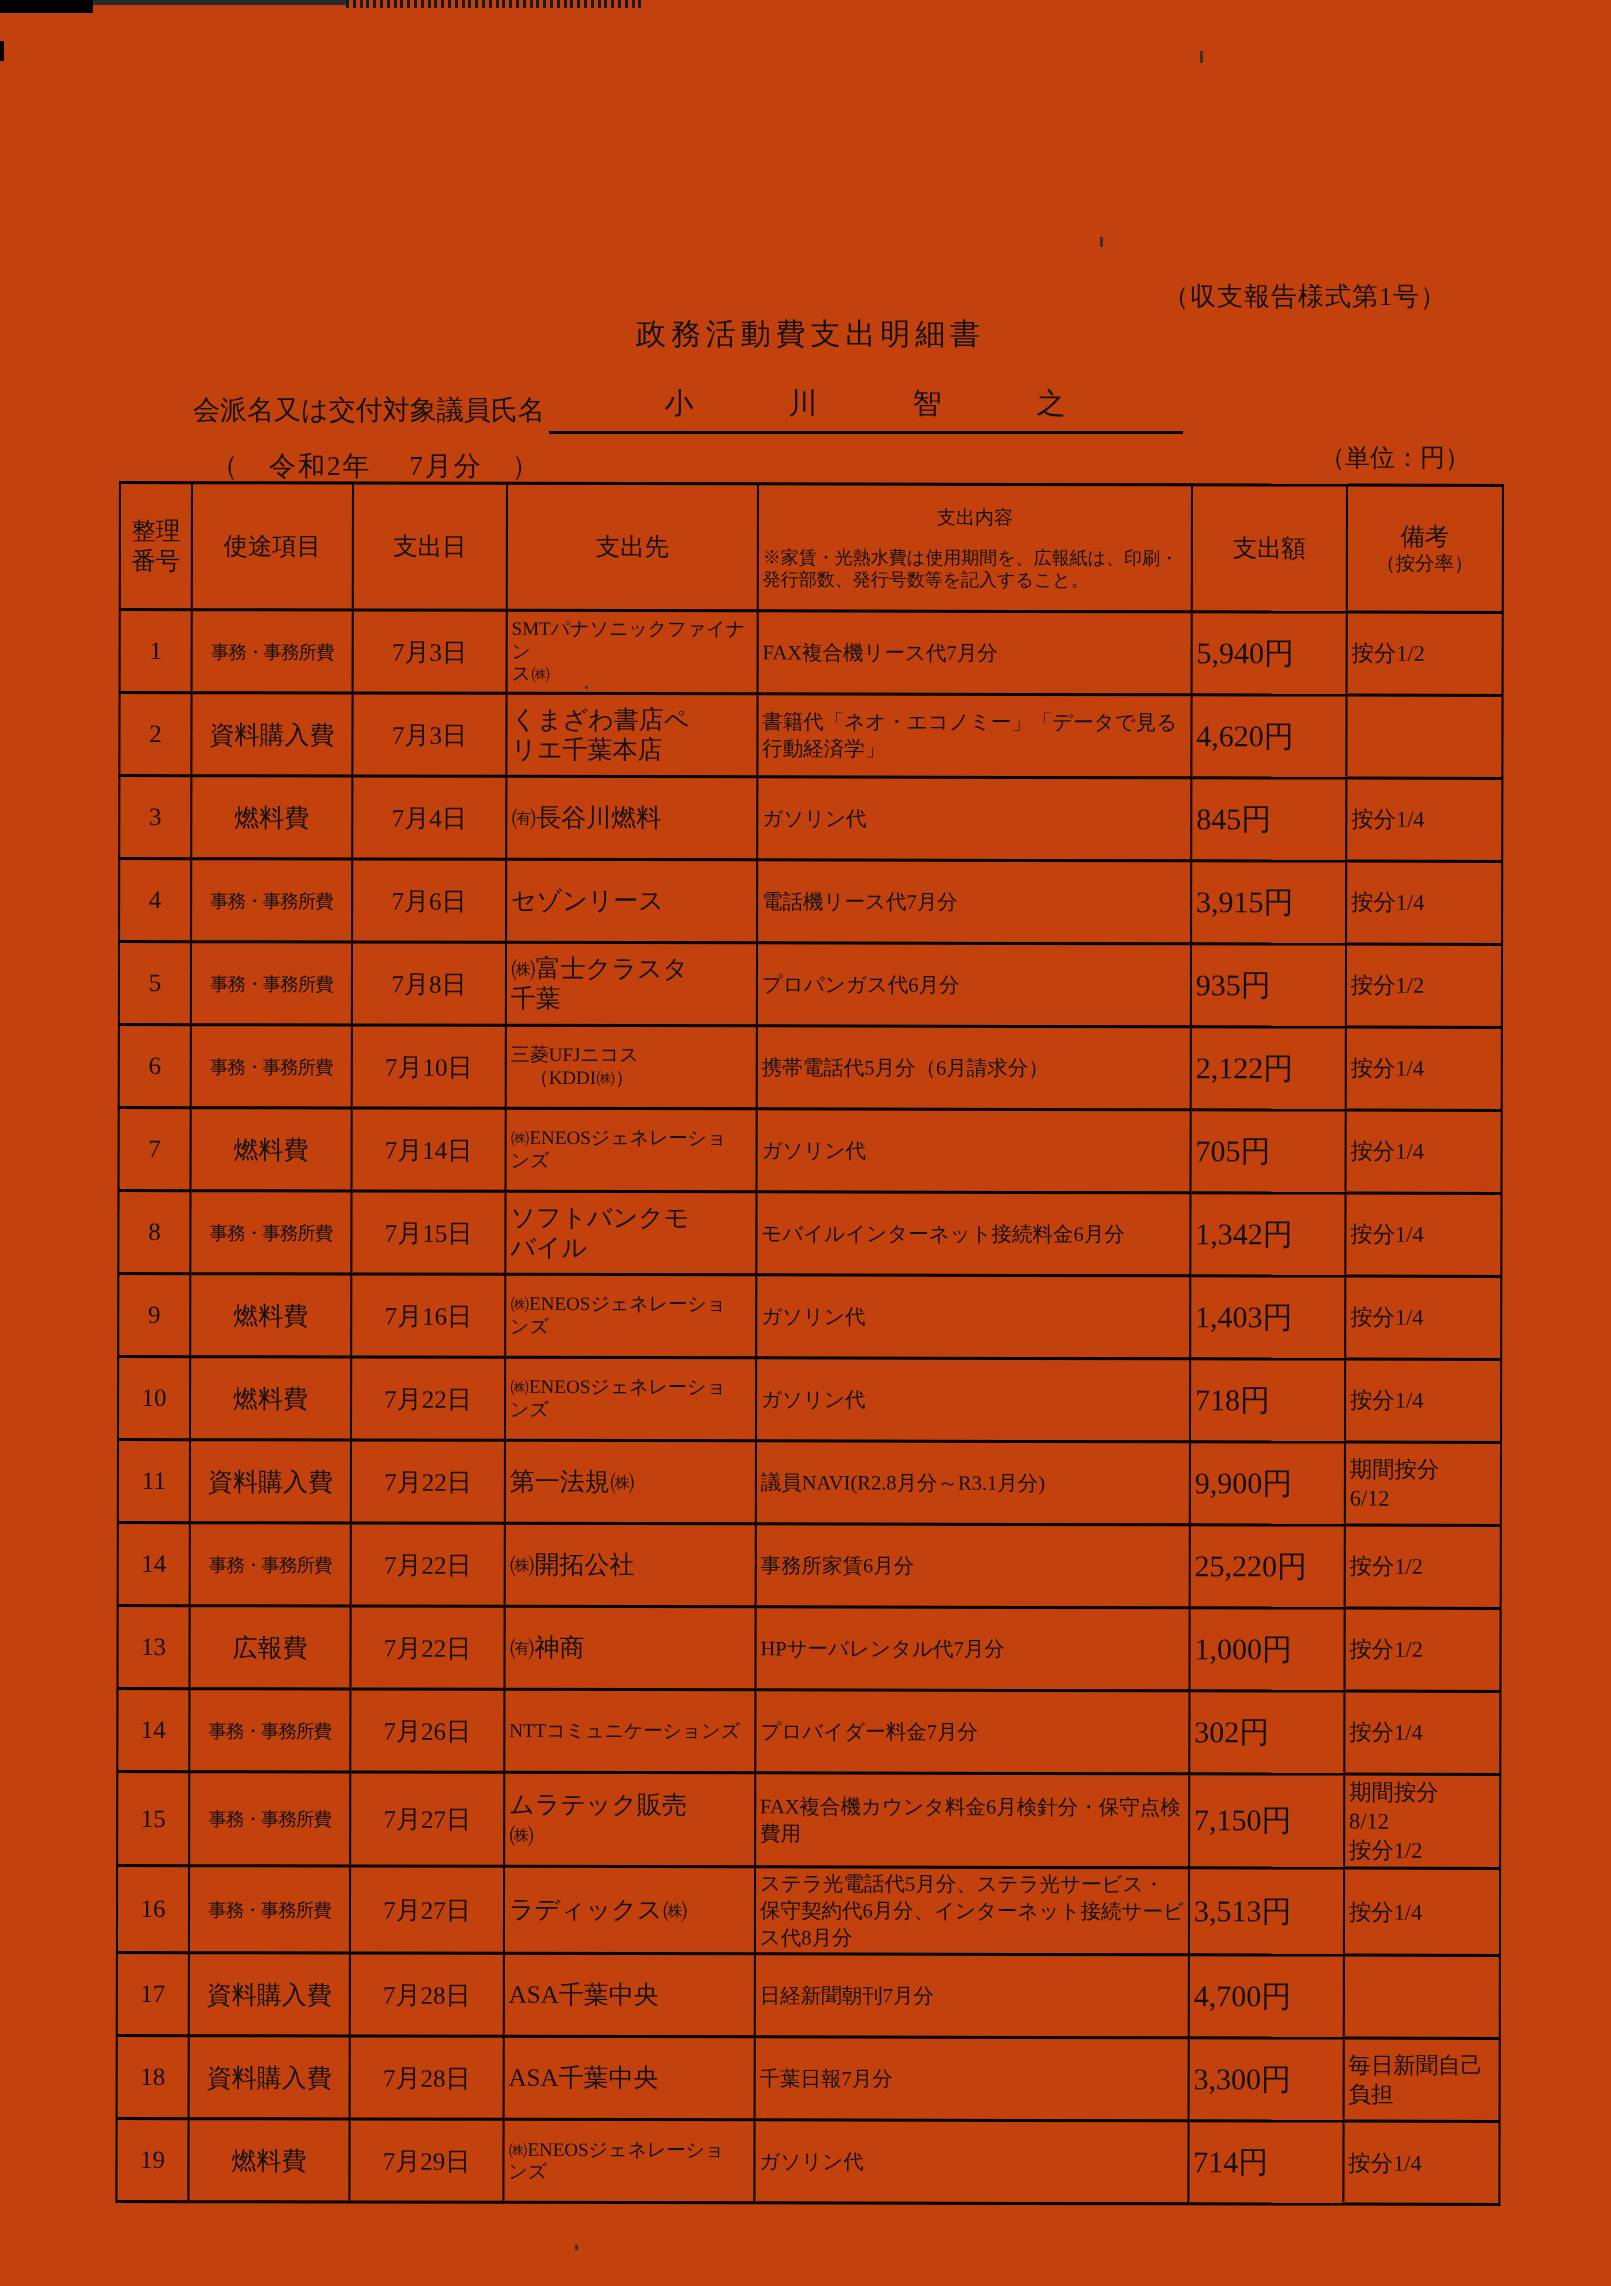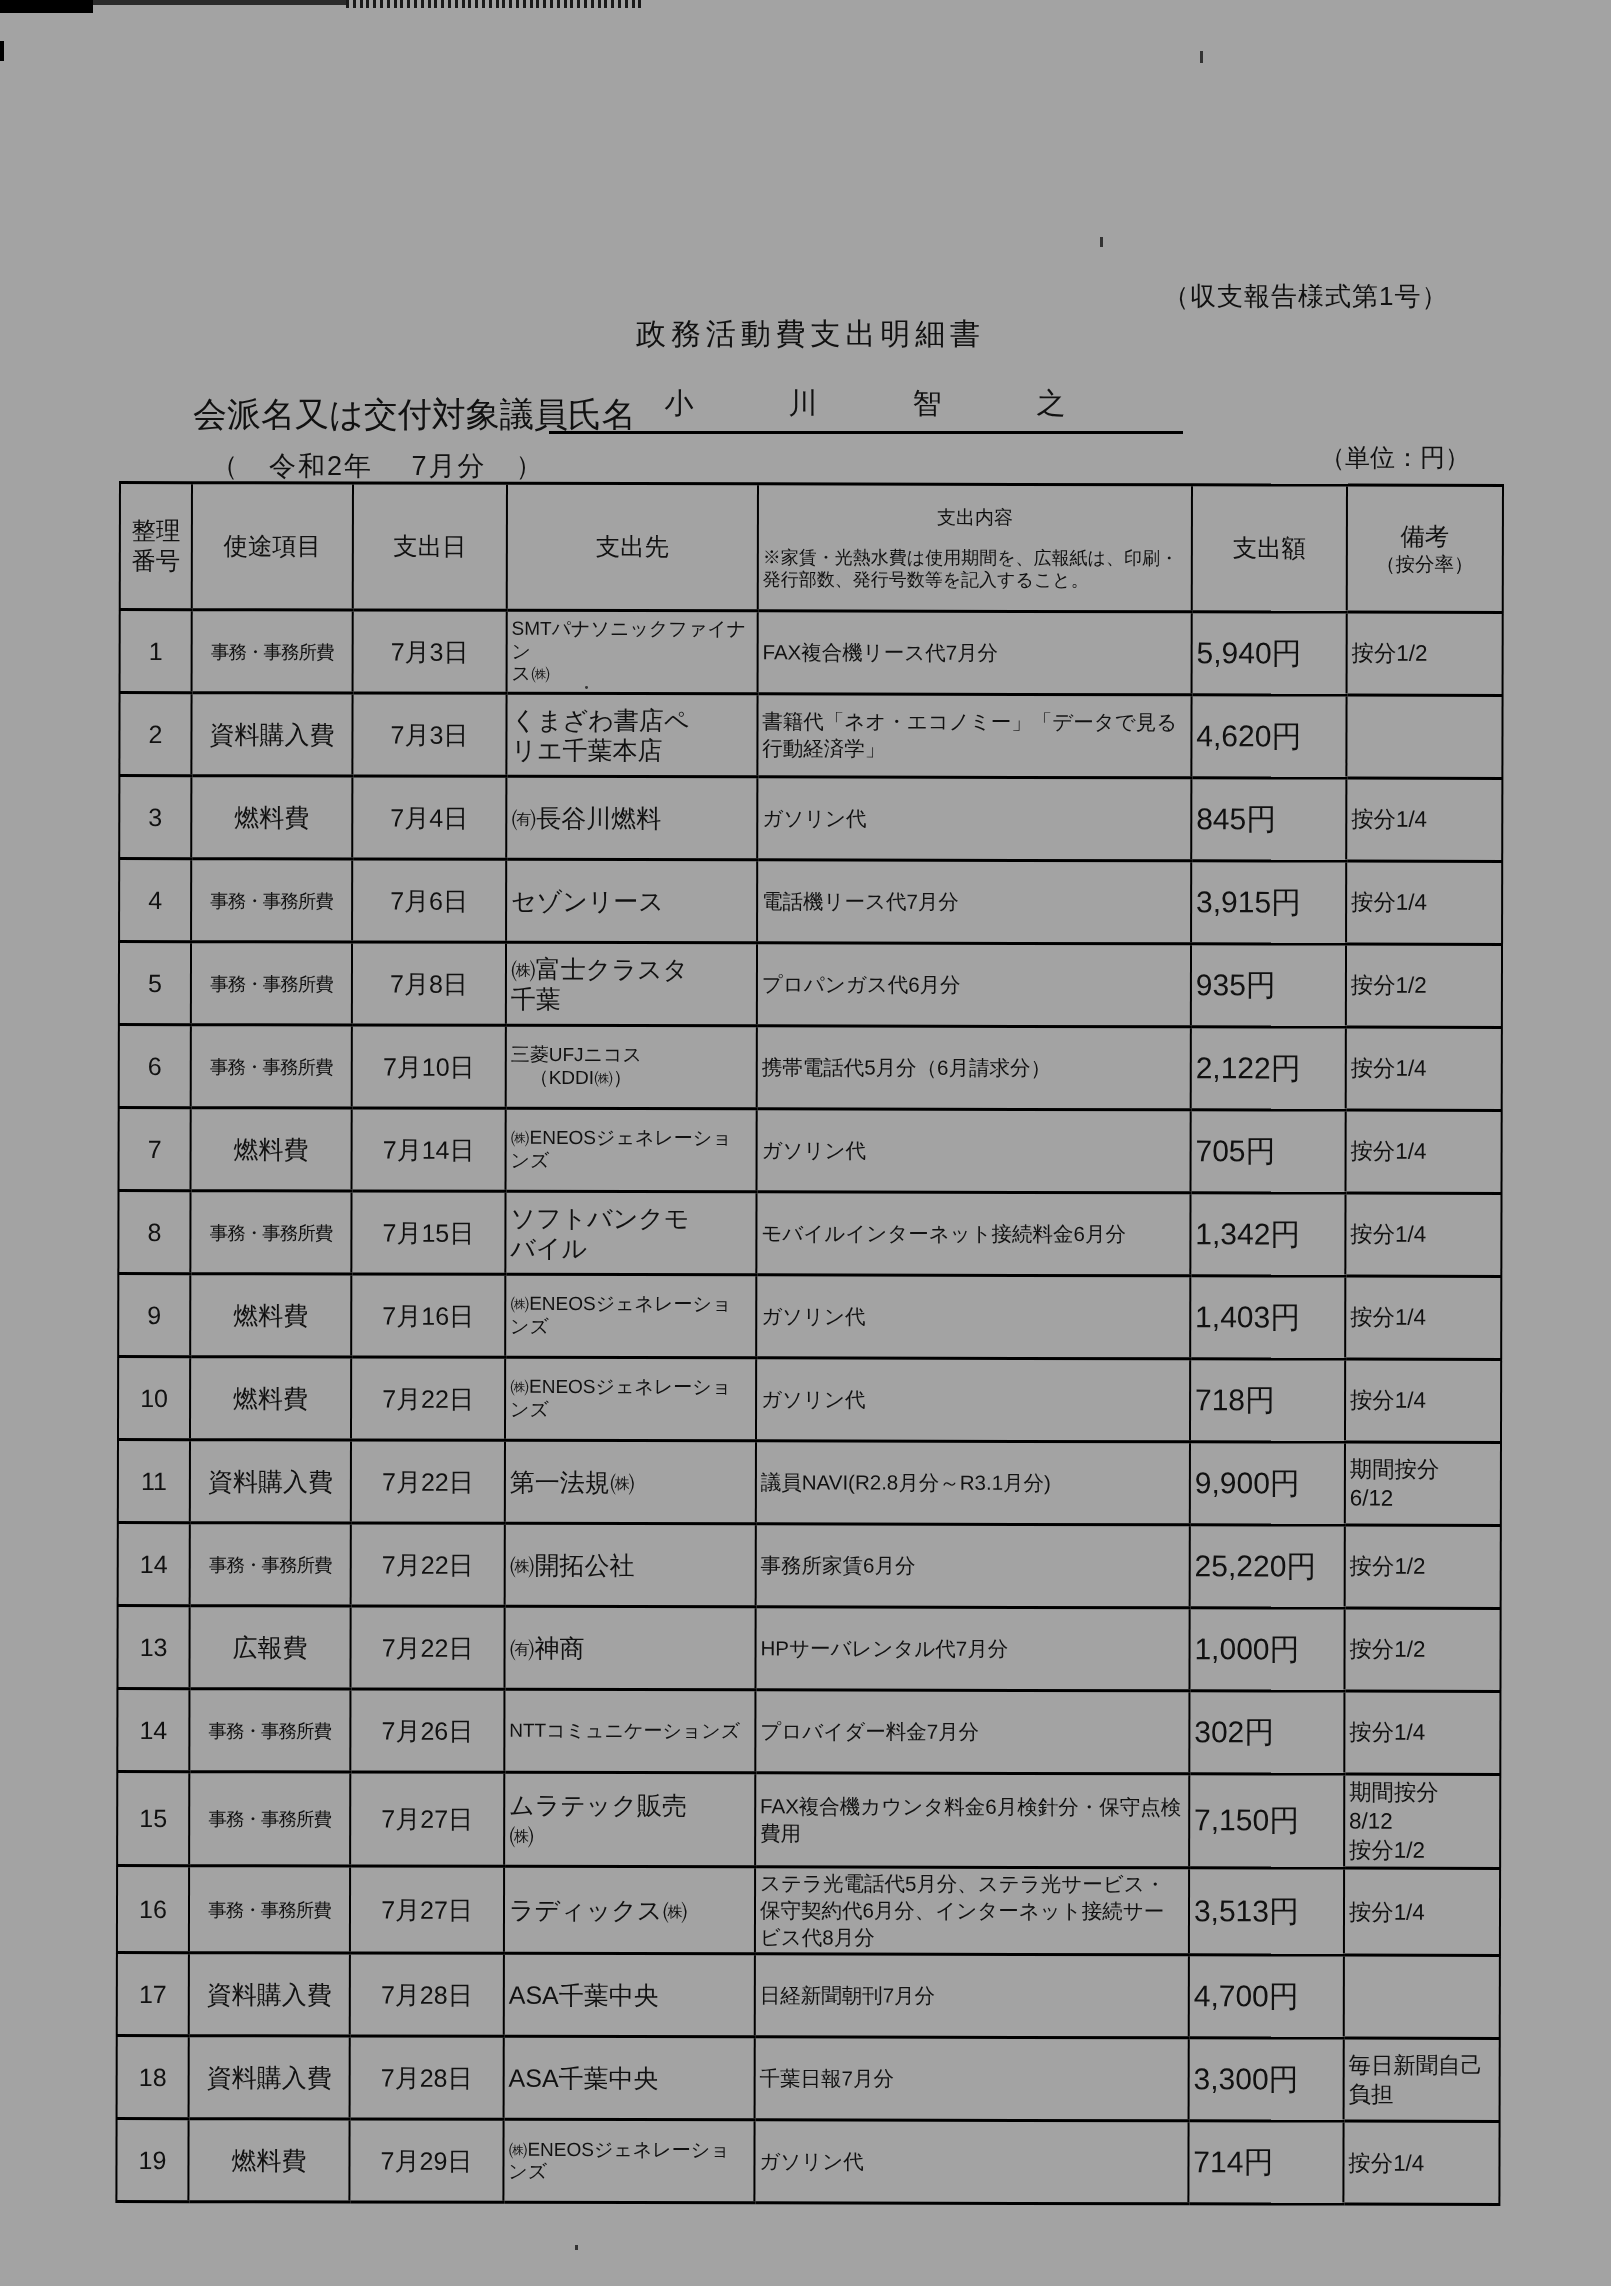--- a/index.html
+++ b/index.html
@@ -1,34 +1,34 @@
 <!DOCTYPE html>
 <html><head>
 <meta charset="utf-8">
 <style>
   html,body{margin:0;padding:0;background:#e8e8e8;}
   .page{
-    position:relative;width:1611px;height:2287px;background:#a3a3a3;
-    font-family:Liberation Sans, sans-serif;color:#111;overflow:hidden;
+    position:relative;width:1611px;height:2287px;background:#c2410c;
+    font-family:Liberation Serif, serif;color:#111;overflow:hidden;
   }
   
   .art-a{position:absolute;left:0;top:0;width:93px;height:12.7px;background:#000;}
   .art-b{position:absolute;left:93px;top:0;width:254px;height:4.9px;background:#2b2b2b;}
   .art-c{position:absolute;left:346px;top:0;width:297px;height:7.8px;
          background:repeating-linear-gradient(90deg,#1a1a1a 0 2.9px,transparent 2.9px 6.8px);}
   .art-d{position:absolute;left:0;top:41px;width:3.9px;height:19.5px;background:#000;}
   .speck{position:absolute;background:#333;}
   .sp1{left:1200px;top:51px;width:2.9px;height:11.7px;}
   .sp2{left:1100px;top:237px;width:2.9px;height:9.8px;}
   .sp3{left:585px;top:686px;width:2.9px;height:2.9px;border-radius:50%;}
   .sp4{left:575px;top:2245px;width:2.9px;height:4.9px;}
 
   .form-label{position:absolute;top:279px;left:1163px;font-size:26px;letter-spacing:1px;}
   .doc-title{position:absolute;top:314px;left:636px;font-size:30px;letter-spacing:4.9px;font-weight:500;}
-  .name-label{position:absolute;top:392px;left:193px;font-size:34px;}
+  .name-label{position:absolute;top:392px;left:193px;font-size:27px;}
   .name-underline{position:absolute;top:384px;left:549px;width:634px;height:47px;
     border-bottom:3.9px solid #000;text-align:center;font-size:29px;letter-spacing:2px;}
   .period{position:absolute;top:448px;left:211px;font-size:27px;letter-spacing:2px;}
   .unit{position:absolute;top:441px;left:1320px;font-size:25px;}
 
   table.exp{
     position:absolute;top:481px;left:119px;width:1383px;
     border-collapse:collapse;table-layout:fixed;
     transform:rotate(0.12deg);transform-origin:left top;
   }

